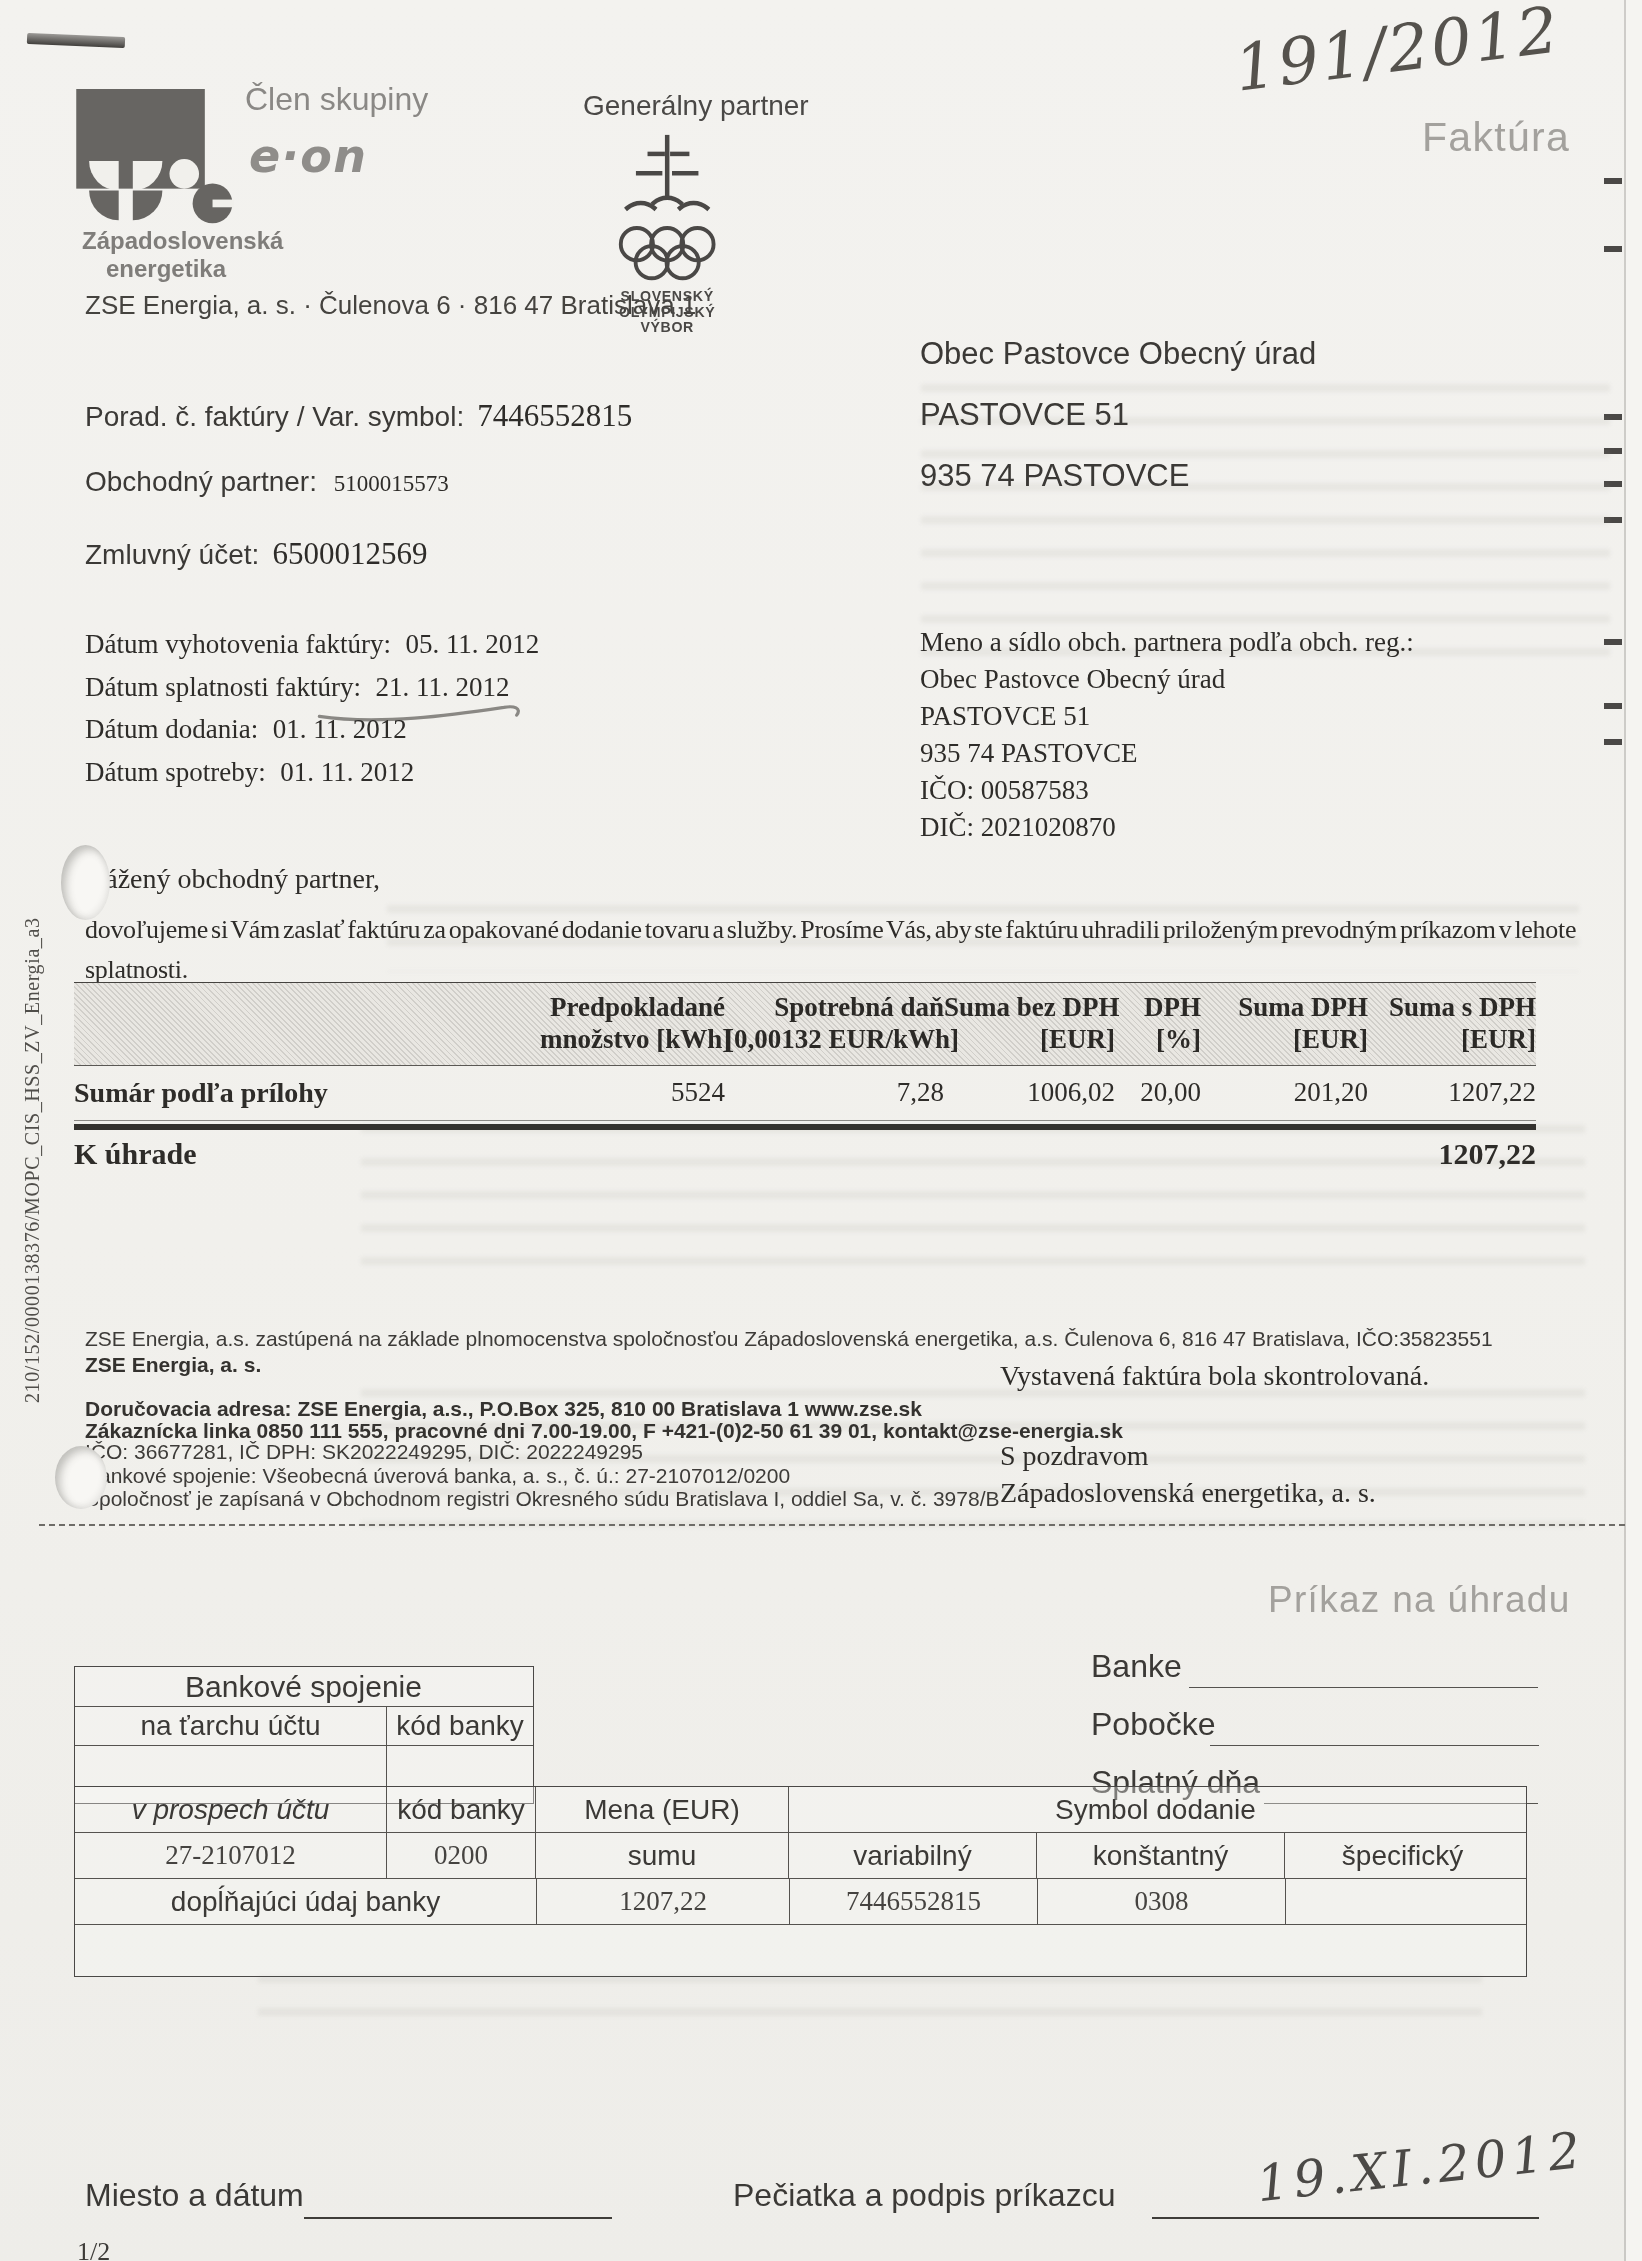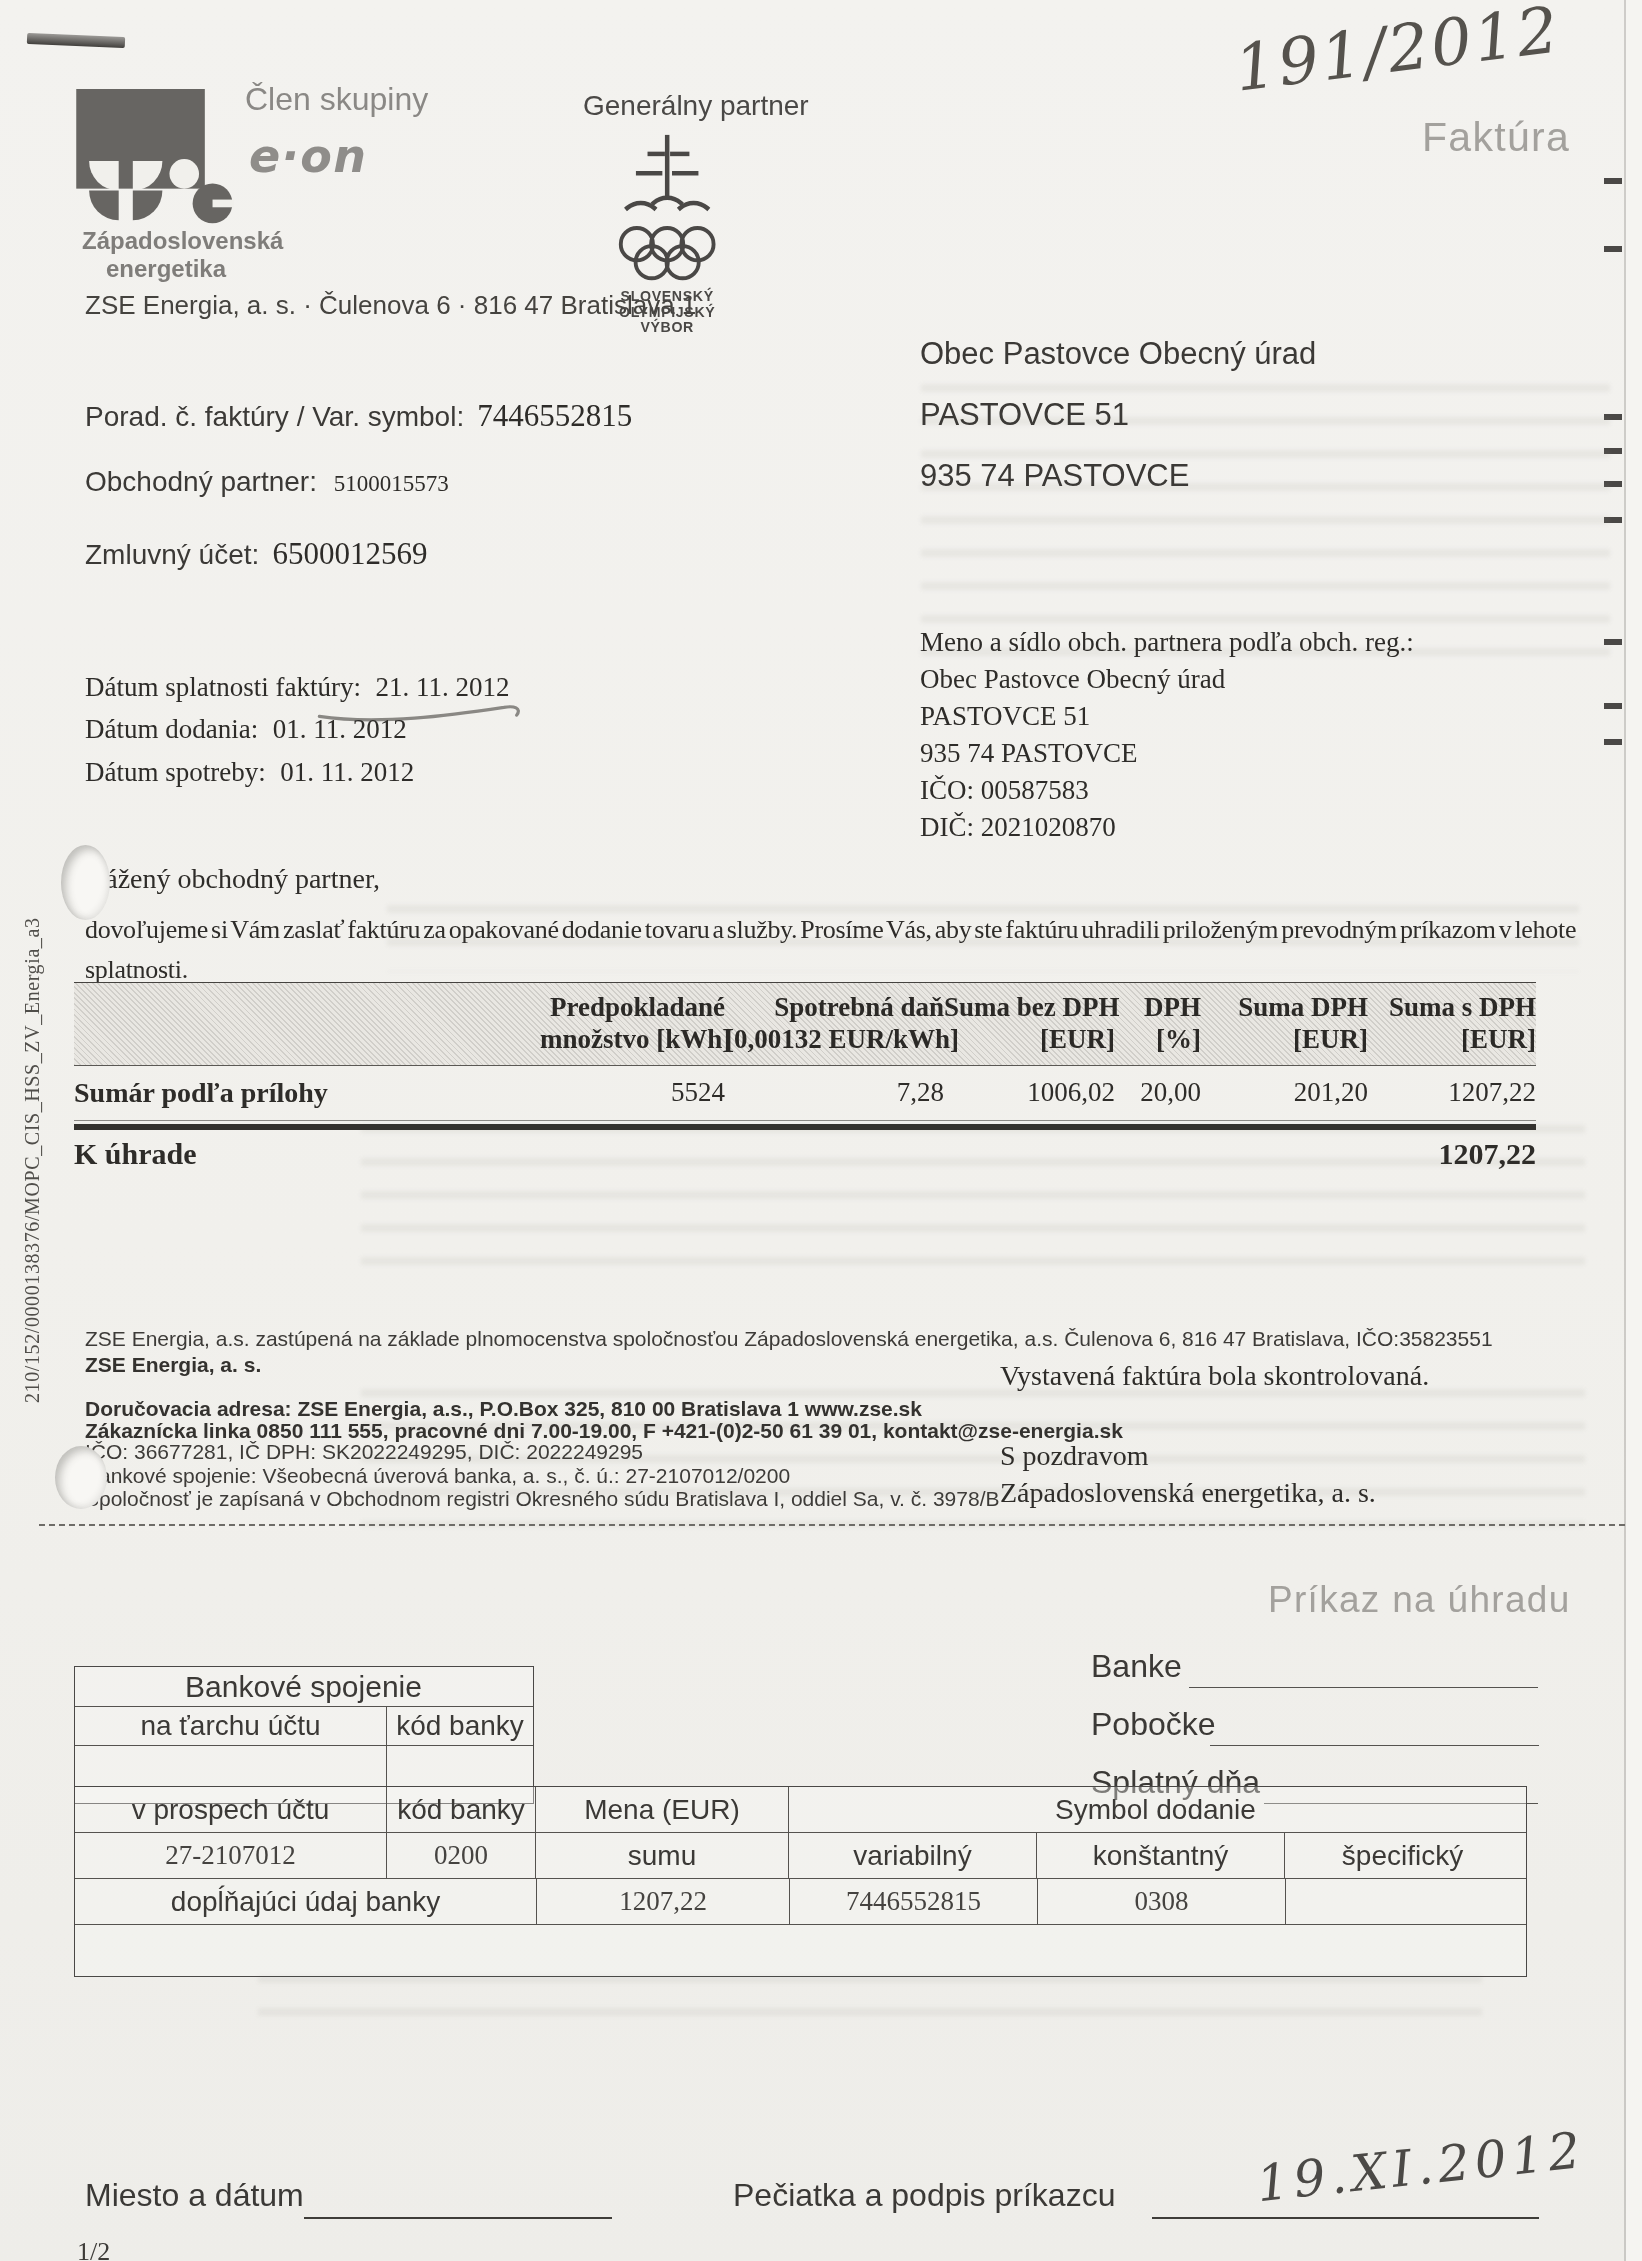--- a/index.html
+++ b/index.html
@@ -139,20 +139,24 @@
   </div>
   <div class="abs" style="left:85px;top:466px;">
     <span class="sans44">Obchodný partner:</span>
     <span class="serif42" style="font-size:23px;margin-left:14px;">5100015573</span>
   </div>
   <div class="abs" style="left:85px;top:535px;">
     <span class="sans44">Zmluvný účet:</span>
     <span class="serif42" style="font-size:31px;margin-left:10.3px;">6500012569</span>
   </div>
 
+  <div class="abs serif42" style="left:85px;top:628px;">
+    <span>Dátum vyhotovenia faktúry:</span>
+    <span style="margin-left:7.7px;">05. 11. 2012</span>
+  </div>
   <div class="abs serif42" style="left:85px;top:671px;">
     <span>Dátum splatnosti faktúry:</span>
     <span style="margin-left:7.7px;">21. 11. 2012</span>
   </div>
   <svg class="abs" style="left:314px;top:701px;" width="219" height="36" viewBox="0 0 340 56">
     <path d="M8,24 C100,38 215,22 295,10 c16,-3 28,1 20,12" stroke="#8a8884" stroke-width="5" fill="none" stroke-linecap="round"></path>
   </svg>
   <div class="abs serif42" style="left:85px;top:713px;">
     <span>Dátum dodania:</span>
     <span style="margin-left:7.7px;">01. 11. 2012</span>
@@ -255,21 +259,21 @@
       <div class="pcell plabel" style="width:147px;">kód banky</div>
     </div>
     <div class="prow" style="height:41px;">
       <div class="pcell first" style="width:311px;"></div>
       <div class="pcell" style="width:147px;"></div>
     </div>
   </div>
 
   <div class="ptable" style="left:74px;top:1786px;width:1453px;height:191px;">
     <div class="prow first" style="height:45px;">
-      <div class="pcell first plabel" style="width:311px;">v prospech účtu</div>
+      <div class="pcell first plabel" style="width:311px;font-style:italic;">v prospech účtu</div>
       <div class="pcell plabel" style="width:149px;">kód banky</div>
       <div class="pcell plabel" style="width:253px;">Mena (EUR)</div>
       <div class="pcell plabel" style="width:734px;">Symbol dodanie</div>
     </div>
     <div class="prow" style="height:46px;">
       <div class="pcell first pvalue" style="width:311px;">27-2107012</div>
       <div class="pcell pvalue" style="width:149px;">0200</div>
       <div class="pcell plabel" style="width:253px;">sumu</div>
       <div class="pcell plabel" style="width:248px;">variabilný</div>
       <div class="pcell plabel" style="width:248px;">konštantný</div>

